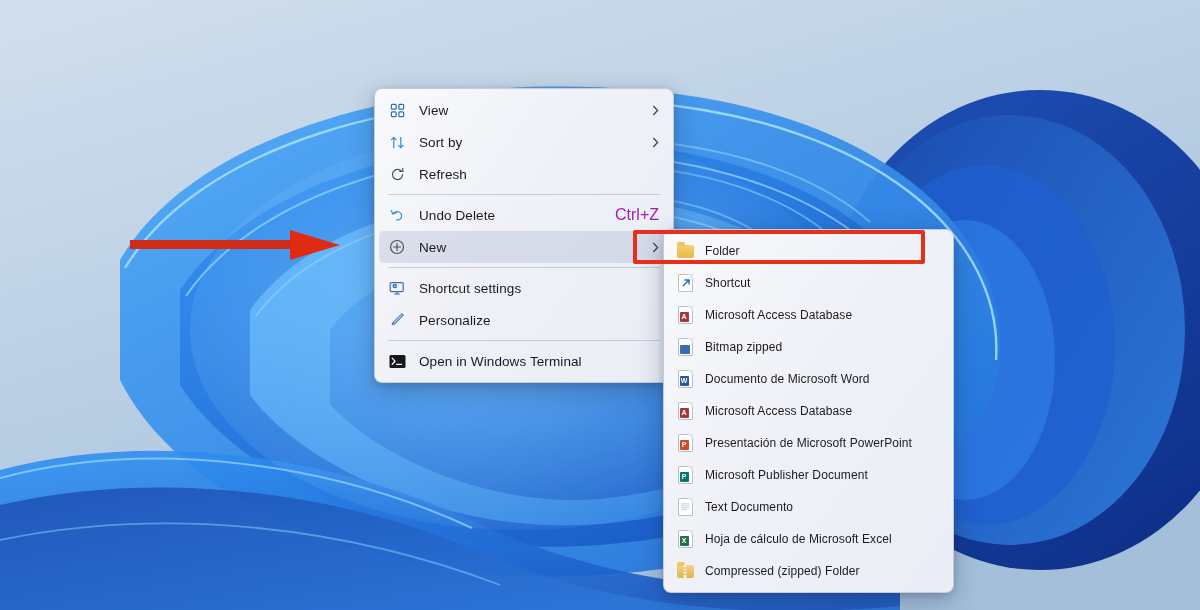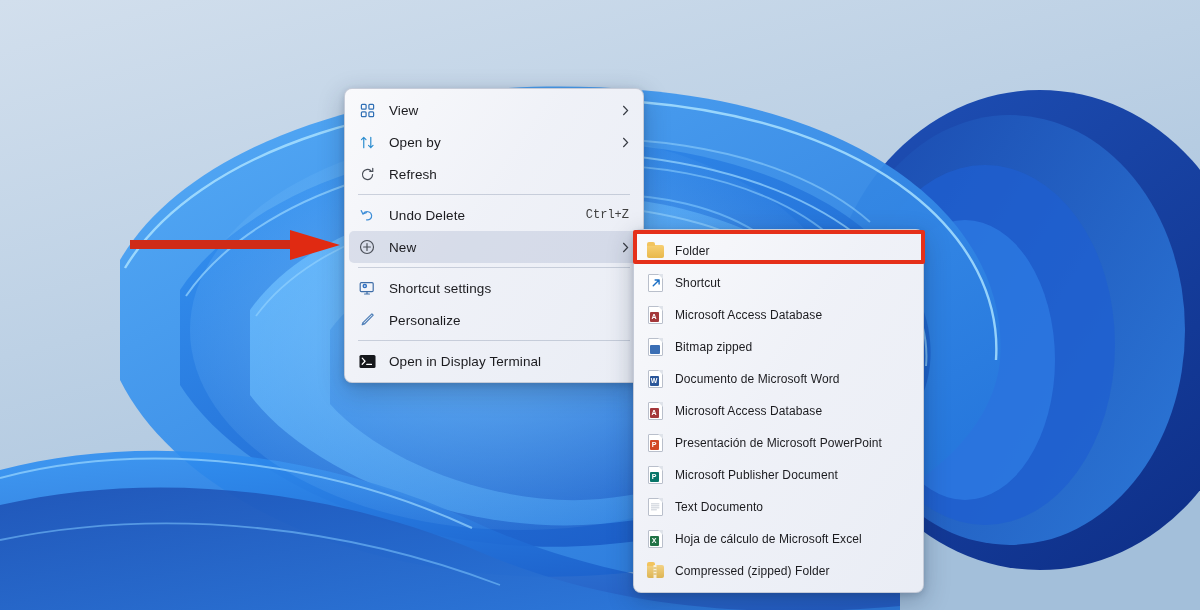--- a/index.html
+++ b/index.html
@@ -17,20 +17,21 @@
 
   
   .menu {
     position: absolute;
     background: #f2f3f8;
     border: 1px solid rgba(160,170,190,.55);
     border-radius: 8px;
     box-shadow: 0 8px 26px rgba(20,35,60,.28), 0 2px 6px rgba(20,35,60,.16);
     padding: 5px 4px;
     overflow: hidden;
+    margin-left: 30px;
   }
   .menu-gloss {
     position: absolute; inset: 0; pointer-events: none;
     background: linear-gradient(125deg, rgba(255,255,255,.55) 0%, rgba(231,236,246,.25) 45%, rgba(214,223,238,.30) 100%);
   }
   .menu-inner { position: relative; }
 
   .row {
     display: flex; align-items: center;
     height: 32px; padding: 0 10px 0 8px;
@@ -40,21 +41,21 @@
   .row.selected { background: rgba(166,180,205,.34); }
   .row .ico {
     width: 20px; height: 20px; flex: 0 0 20px;
     display: flex; align-items: center; justify-content: center;
     margin-right: 12px;
   }
   .row .label {
     font-size: 13.5px; color: #1b1b1f; letter-spacing: .1px;
     flex: 1 1 auto;
   }
-  .row .accel { font-size: 12px; color: #404040; margin-left: 18px; font-family: Liberation Mono, monospace; }
+  .row .accel { font-size: 16px; color: #a21caf; margin-left: 18px; }
   .row .chev  { margin-left: 14px; color: #40444c; display: flex; }
   .sep { height: 1px; background: rgba(140,152,175,.40); margin: 4px 9px; }
 
   
   #ctx-menu { left: 344px; top: 88px; width: 300px; }
 
   
   #new-submenu { left: 633px; top: 229px; width: 291px; padding: 5px 3px; }
   #new-submenu .row { height: 32px; }
   #new-submenu .row .ico { margin-right: 10px; }
@@ -186,21 +187,21 @@
         </span>
       </div>
 
       <div class="row">
         <span class="ico">
           <svg width="15" height="15" viewBox="0 0 16 16" fill="none" stroke="#2f8fd0" stroke-width="1.3" stroke-linecap="round" stroke-linejoin="round">
             <path d="M4 13.5 V2.5 M1.6 4.9 L4 2.5 L6.4 4.9"></path>
             <path d="M11.5 2.5 V13.5 M9.1 11.1 L11.5 13.5 L13.9 11.1"></path>
           </svg>
         </span>
-        <span class="label">Open by</span>
+        <span class="label">Sort by</span>
         <span class="chev">
           <svg width="7" height="11" viewBox="0 0 7 11" fill="none" stroke="#3a3e46" stroke-width="1.2">
               <path d="M1.3 1 L5.6 5.5 L1.3 10"></path>
             </svg>
         </span>
       </div>
 
       <div class="row">
         <span class="ico">
           <svg width="15" height="15" viewBox="0 0 16 16" fill="none" stroke="#4a4f58" stroke-width="1.3" stroke-linecap="round">
@@ -267,21 +268,21 @@
       <div class="sep"></div>
 
       <div class="row">
         <span class="ico">
           <svg width="17" height="15" viewBox="0 0 18 15">
             <rect x="0.5" y="0.5" width="17" height="14" rx="1.6" fill="#16181c"></rect>
             <path d="M3.4 4 L6.4 7.2 L3.4 10.4" fill="none" stroke="#ffffff" stroke-width="1.3" stroke-linecap="round" stroke-linejoin="round"></path>
             <path d="M8.2 10.6 H13.2" stroke="#ffffff" stroke-width="1.3" stroke-linecap="round"></path>
           </svg>
         </span>
-        <span class="label">Open in Display Terminal</span>
+        <span class="label">Open in Windows Terminal</span>
       </div>
 
     </div>
   </div>
 
   <div class="menu" id="new-submenu">
     <div class="menu-gloss"></div>
     <div class="menu-inner">
 
       <div class="row">

